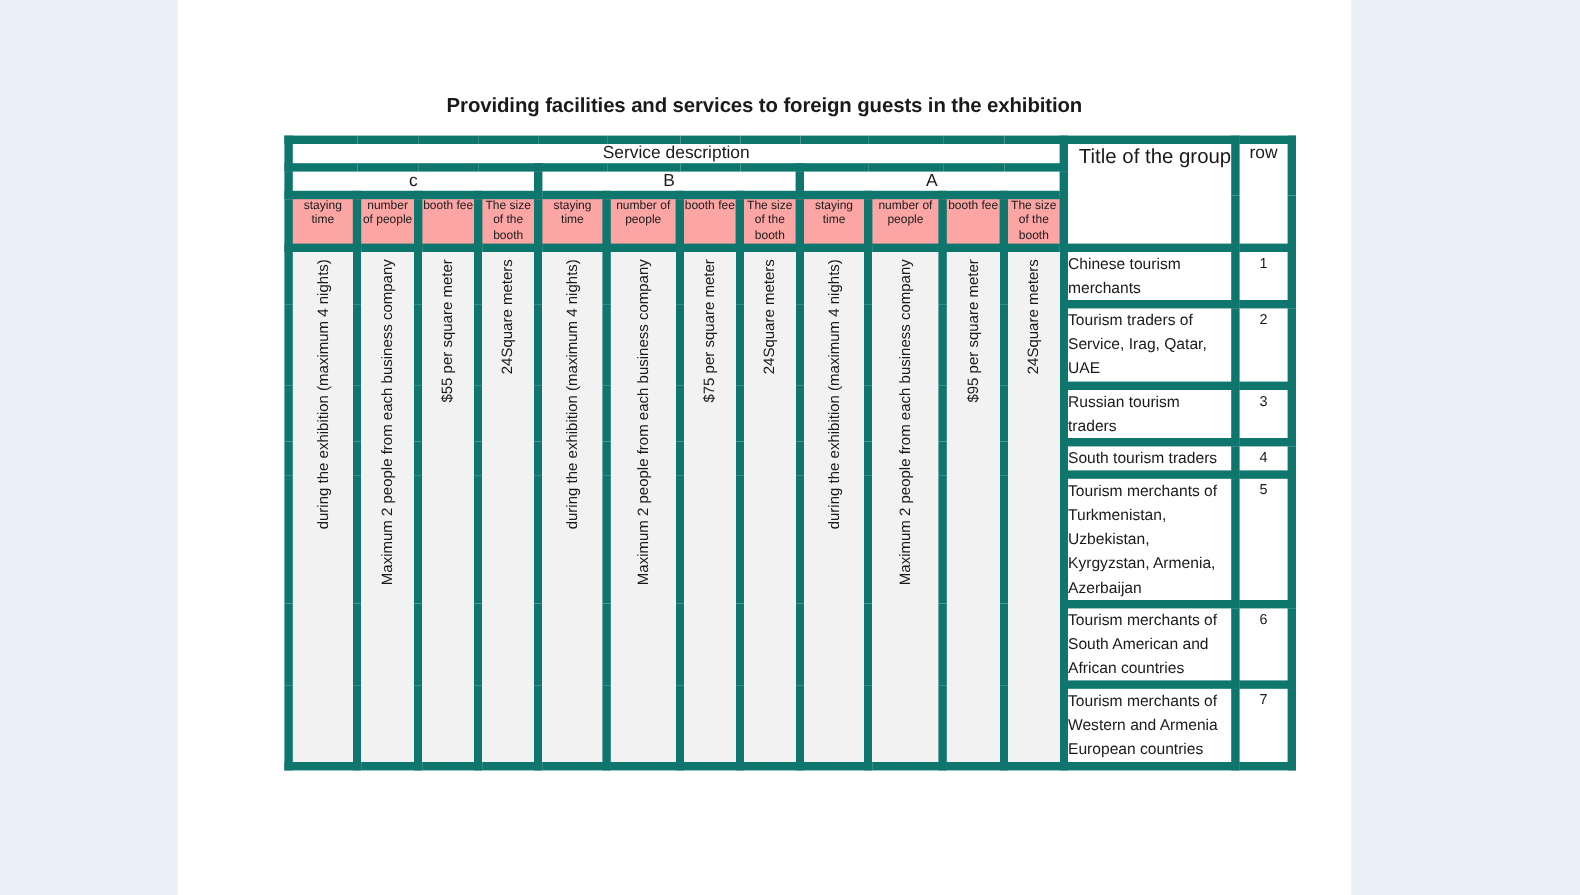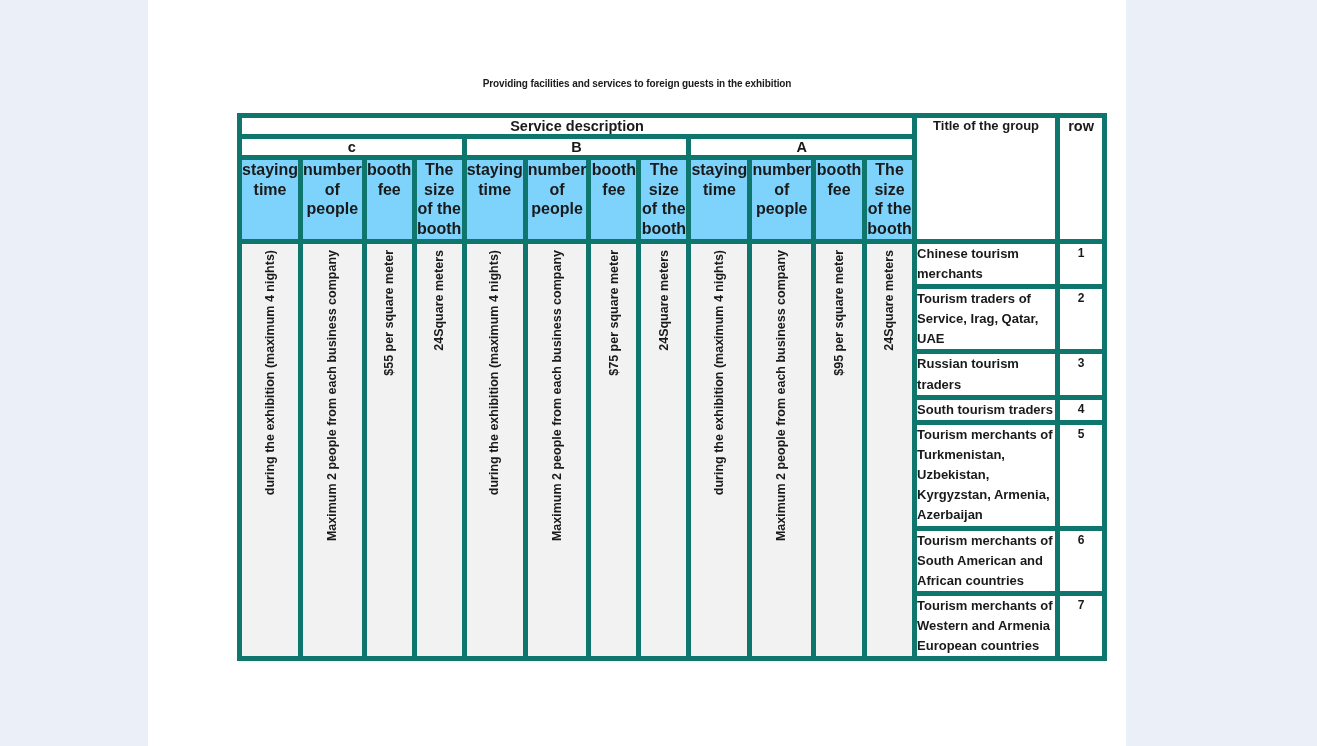--- a/index.html
+++ b/index.html
@@ -20,68 +20,68 @@
     width: 978px;
     height: 746px;
     background: #ffffff;
   }
   #title {
     position: absolute;
     left: 0;
     top: 78px;
     width: 978px;
     text-align: center;
-    font-size: 10px;
+    font-size: 17px;
     font-weight: bold;
     color: #1a1a1a;
     letter-spacing: -0.1px;
   }
   #table-wrap {
     position: absolute;
     left: 89px;
     top: 113px;
   }
   table.main {
     border-collapse: collapse;
     table-layout: fixed;
     font-size: 12px;
     color: #1a1a1a;
   }
   table.main td, table.main th {
-    border: 5px solid #0f766e;
+    border: 7px solid #0f766e;
     padding: 0;
     vertical-align: top;
-    font-weight: bold;
+    font-weight: normal;
   }
   .hdr-band {
     text-align: center;
     font-weight: bold;
     font-size: 14.5px;
     padding: 4px 2px 5px 2px;
     background: #ffffff;
   }
   .grp-band {
     text-align: center;
     font-weight: bold;
     font-size: 14.5px;
     padding: 3px 2px 4px 2px;
     background: #ffffff;
   }
   .sub-hdr {
     text-align: center;
-    font-size: 16px;
+    font-size: 10px;
     line-height: 1.23;
     padding: 5px 2px 6px 2px;
     vertical-align: top;
-    background: #7dd3fc;
+    background: #fca5a5;
   }
   .title-group-head {
-    text-align: center;
-    font-weight: bold;
-    font-size: 13px;
+    text-align: right;
+    font-weight: bold;
+    font-size: 17px;
     line-height: 1.25;
     padding: 6px 4px;
     vertical-align: middle;
     background: #ffffff;
   }
   .row-head {
     text-align: center;
     font-weight: bold;
     font-size: 14.5px;
     vertical-align: middle;

